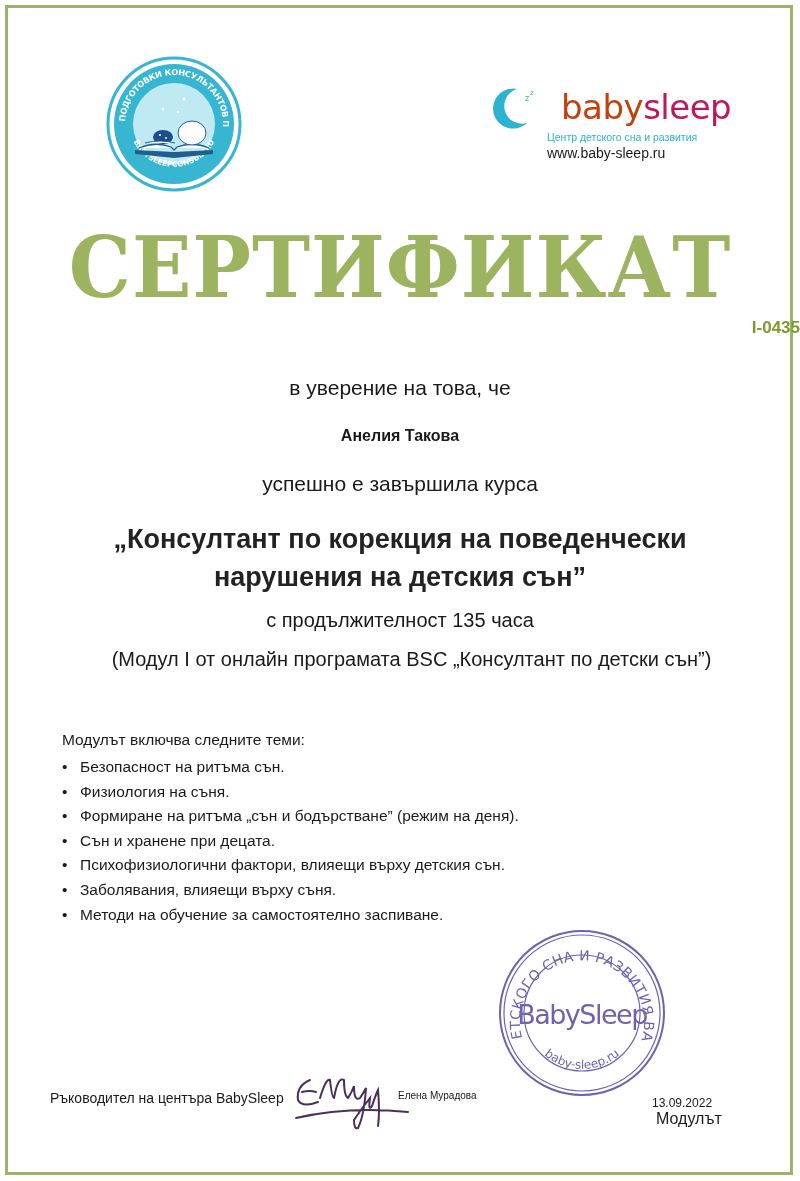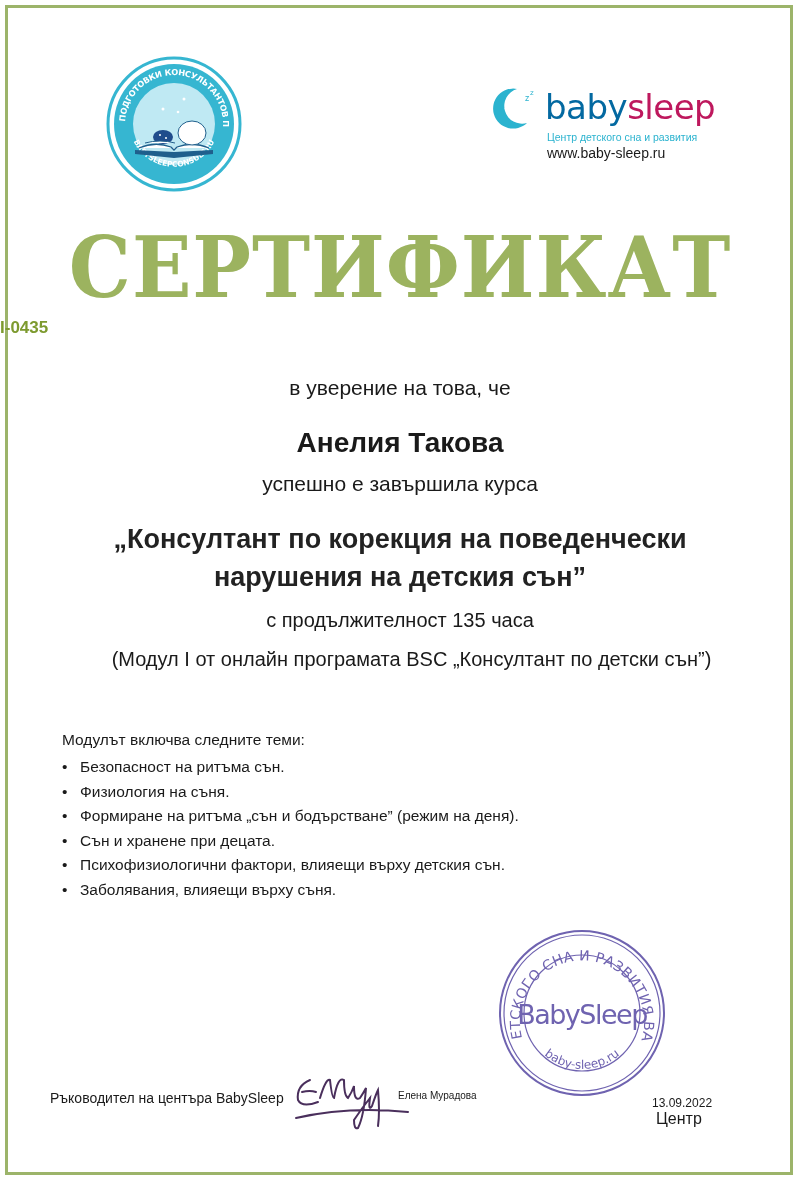--- a/index.html
+++ b/index.html
@@ -1,29 +1,29 @@
 <!DOCTYPE html>
 <html><head>
 <meta charset="utf-8">
 <style>
   html, body { margin: 0; padding: 0; background: #ffffff; }
   body { width: 800px; height: 1181px; position: relative; overflow: hidden; font-family: "Liberation Sans", sans-serif; color: #1a1a1a; }
   .frame { position: absolute; left: 5px; top: 5px; width: 788px; height: 1170px; border: 3px solid #9cb46a; box-sizing: border-box; }
   .logo-left { position: absolute; left: 105px; top: 55px; width: 138px; height: 138px; }
   .logo-right { position: absolute; left: 487px; top: 83px; width: 230px; height: 85px; }
   .bs-word { position: absolute; left: 58px; top: 4px; font-size: 34px; font-family: "DejaVu Sans", sans-serif; letter-spacing: -0.5px; }
-  .bs-word .baby { color: #0369a1; }
+  .bs-word .baby { color: #c2410c; margin-left: 16px; }
   .bs-word .sleep { color: #be185d; }
   .bs-tag { position: absolute; left: 60px; top: 48px; font-size: 10.5px; color: #2bb3cf; white-space: nowrap; }
   .bs-url { position: absolute; left: 60px; top: 62px; font-size: 14px; color: #1a1a1a; white-space: nowrap; }
   .title { position: absolute; left: 0; right: 0; top: 218px; text-align: center; font-family: "DejaVu Serif", serif; font-weight: bold; font-size: 84px; color: #9cb35f; letter-spacing: 1px; transform: scaleX(0.93); }
-  .cert-no { position: absolute; left: 0; right: 0; top: 318px; text-align: left; font-size: 17px; font-weight: bold; color: #7d9a2f; }
+  .cert-no { position: absolute; left: 0; right: 0; top: 318px; text-align: right; font-size: 17px; font-weight: bold; color: #7d9a2f; }
   .line { position: absolute; left: 0; right: 0; text-align: center; margin-top: 20px; }
   .attest { top: 356px; font-size: 21px; }
-  .name { top: 407px; font-size: 28px; font-weight: bold; }
+  .name { top: 407px; font-size: 16px; font-weight: bold; }
   .completed { top: 452px; font-size: 21px; }
   .course { top: 500px; font-size: 27px; font-weight: bold; line-height: 38px; color: #222; }
   .duration { top: 589px; font-size: 20px; }
   .module { top: 628px; font-size: 20px; padding-left: 23px; }
   .topics { position: absolute; left: 62px; top: 731px; font-size: 15.5px; }
   .topics .intro { margin-bottom: 6px; }
   .topics ul { margin: 0; padding: 0; list-style: none; }
   .topics li { position: relative; padding-left: 18px; height: 24.6px; line-height: 24.6px; white-space: nowrap; }
   .topics li::before { content: "•"; position: absolute; left: 0; top: 0; }
   .stamp { position: absolute; left: 497px; top: 928px; width: 170px; height: 170px; }
@@ -95,20 +95,21 @@
 
 <div class="topics">
   <div class="intro">Модулът включва следните теми:</div>
   <ul>
     <li>Безопасност на ритъма сън.</li>
     <li>Физиология на съня.</li>
     <li>Формиране на ритъма „сън и бодърстване” (режим на деня).</li>
     <li>Сън и хранене при децата.</li>
     <li>Психофизиологични фактори, влияещи върху детския сън.</li>
     <li>Заболявания, влияещи върху съня.</li>
+    <li>Методи на обучение за самостоятелно заспиване.</li>
   </ul>
 </div>
 
 <div class="stamp">
   <svg width="170" height="170" viewBox="0 0 170 170">
     <defs>
       <path id="stTop" d="M 25 110 A 62 62 0 1 1 145 110"></path>
       <path id="stBot" d="M 45 125 A 58 58 0 0 0 125 125"></path>
     </defs>
     <circle cx="85" cy="85" r="82" fill="none" stroke="#6f63b0" stroke-width="2"></circle>
@@ -125,13 +126,13 @@
 </div>
 
 <div class="sig-line">Ръководител на центъра BabySleep</div>
 <div class="sig-img">
   <svg width="130" height="72" viewBox="0 0 130 72">
     <path d="M 22 12 Q 8 18 10 32 Q 14 40 30 34 M 14 24 Q 22 22 28 24 M 32 30 Q 38 10 42 12 Q 44 30 46 30 Q 50 8 56 12 Q 56 28 60 30 Q 64 24 66 18 Q 66 34 72 30 Q 76 24 78 20 Q 76 48 70 60 Q 66 62 66 52 Q 74 40 82 30 Q 80 44 84 38 Q 88 26 90 22 Q 92 44 90 58 M 8 50 Q 60 38 120 44" fill="none" stroke="#4a2f5c" stroke-width="2" stroke-linecap="round"></path>
   </svg>
 </div>
 <div class="sig-name">Елена Мурадова</div>
 <div class="date">13.09.2022</div>
-<div class="city">Центр</div>
+<div class="city">Модулът</div>
 
 </body></html>

